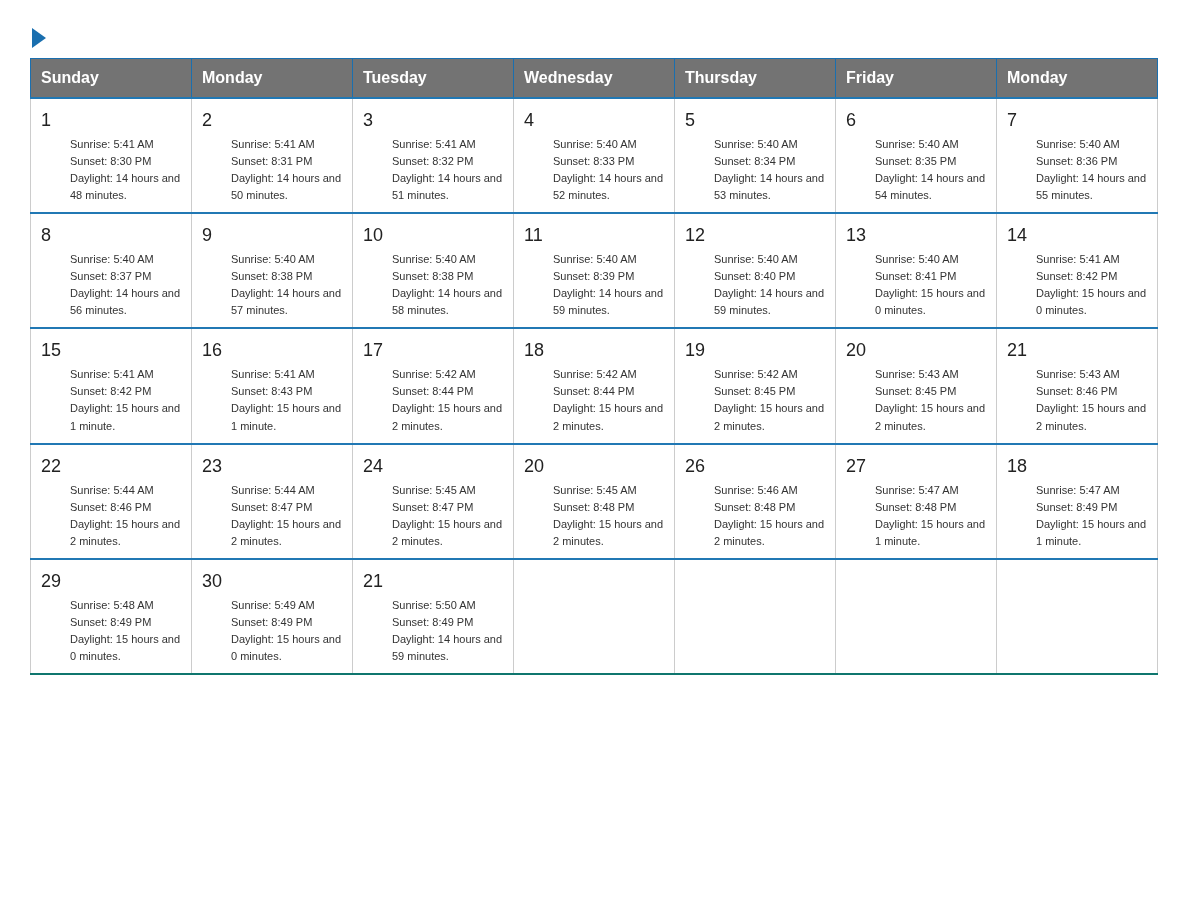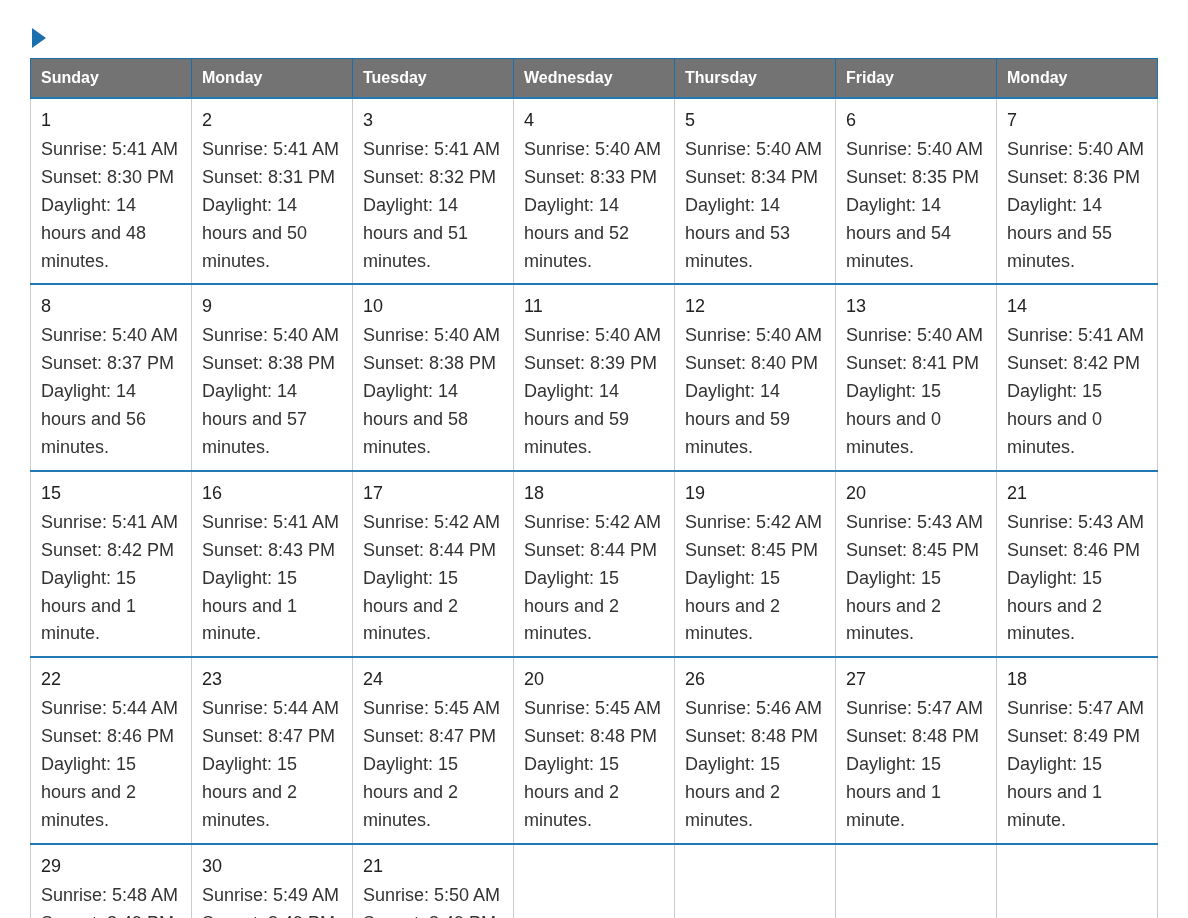--- a/index.html
+++ b/index.html
@@ -83,23 +83,24 @@
       min-height: 110px;
     }
     .day-number {
       font-size: 18px;
       font-weight: normal;
       color: #222;
       margin-bottom: 2px;
       display: block;
     }
     .day-info {
-      font-size: 18px;
+      font-size: 11px;
       color: #333;
       line-height: 1.55;
+      margin-left: 29px;
     }
     .empty-cell {
       background: #fff;
       border-top: 2px solid #2178b4;
     }
     tr:last-child td {
       border-bottom: 2px solid #0f766e;
     }
   </style>
 </head>

